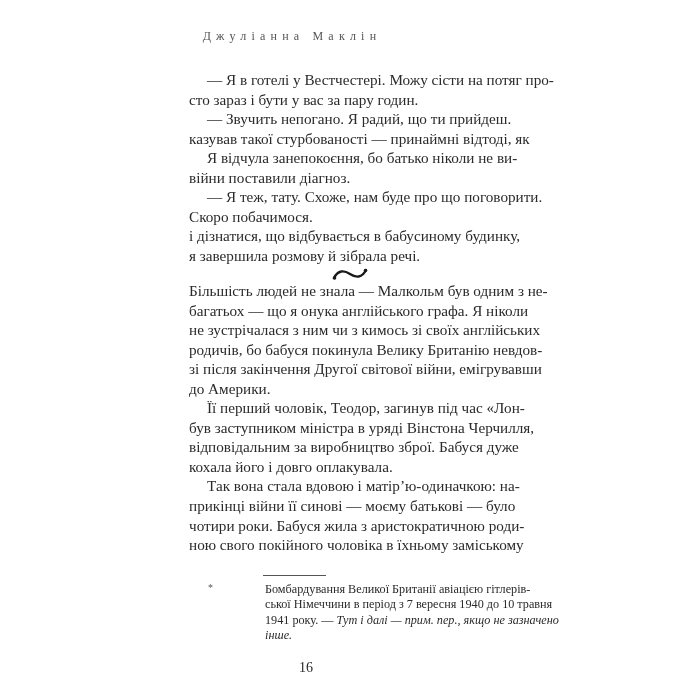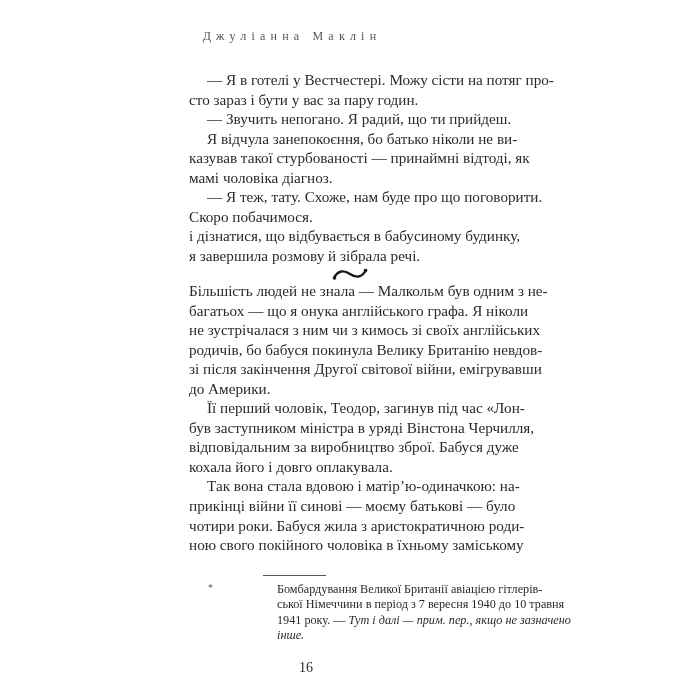--- a/index.html
+++ b/index.html
@@ -9,39 +9,39 @@
             font-family:"Liberation Serif", serif; font-size:12px; letter-spacing:5.2px;
             color:#555; }
   .body { position:absolute; left:189px; width:322px;
           font-family:"Liberation Serif", serif; font-size:15.2px; line-height:19.55px; color:#2a2a2a; }
   .line { height:19.55px; white-space:nowrap; text-align:justify; text-align-last:justify; }
   .line.last { text-align-last:left; }
   .line.indent { padding-left:18px; }
   .ornament { position:absolute; left:330px; top:262px; width:40px; height:24px; }
   .fn-rule { position:absolute; left:263px; top:575px; width:63px; height:0; border-top:1px solid #555; }
   .fn { position:absolute; left:265px; width:246px; font-family:"Liberation Serif", serif;
-        font-size:12.2px; line-height:15.3px; color:#2a2a2a; top:582px;margin-left:12px; }
+        font-size:12.2px; line-height:15.3px; color:#2a2a2a; top:582px; }
   .fn .line { height:15.3px; }
   .fn-mark { position:absolute; left:208px; top:582px; font-size:10px; color:#555; font-family:"Liberation Serif", serif; }
   .pagenum { position:absolute; top:660px; left:16px; width:580px; text-align:center;
              font-family:"Liberation Serif", serif; font-size:14px; color:#2a2a2a; }
   i, .it { font-style:italic; }
 </style>
 </head>
 <body>
 
 <div class="header">Джулiанна Маклiн</div>
 
 <div class="body" style="top:70px;">
   <div class="line indent">— Я в готелі у Вестчестері. Можу сісти на потяг про-</div>
   <div class="line last">сто зараз і бути у вас за пару годин.</div>
   <div class="line indent last">— Звучить непогано. Я радий, що ти прийдеш.</div>
+  <div class="line">казував такої стурбованості — принаймні відтоді, як</div>
   <div class="line indent">Я відчула занепокоєння, бо батько ніколи не ви-</div>
-  <div class="line">казував такої стурбованості — принаймні відтоді, як</div>
-  <div class="line last">мамі чоловіка діагноз.</div>
+  <div class="line last">війни поставили діагноз.</div>
   <div class="line indent">— Я теж, тату. Схоже, нам буде про що поговорити.</div>
   <div class="line last">Скоро побачимося.</div>
   <div class="line">і дізнатися, що відбувається в бабусиному будинку,</div>
   <div class="line last">я завершила розмову й зібрала речі.</div>
 </div>
 
 <svg class="ornament" viewBox="0 0 40 24">
   <path d="M4 16 C 8 8, 14 8, 20 12 S 32 16, 36 8" fill="none" stroke="#1a1a1a" stroke-width="2.4" stroke-linecap="round"></path>
   <circle cx="4.5" cy="16" r="1.8" fill="#1a1a1a"></circle>
   <circle cx="35.5" cy="8.5" r="1.8" fill="#1a1a1a"></circle>

